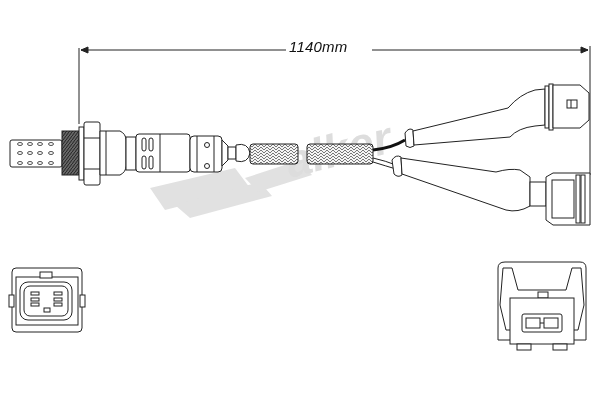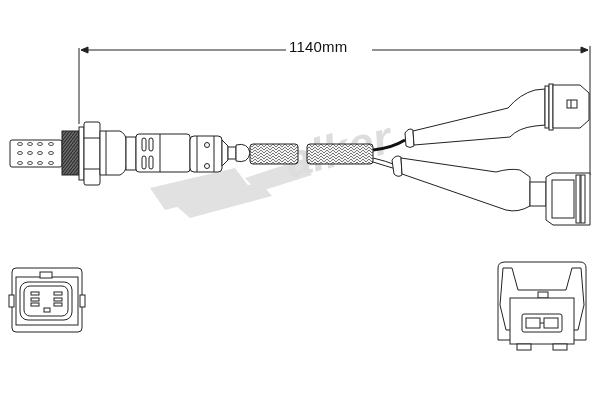--- a/index.html
+++ b/index.html
@@ -1,18 +1,18 @@
 <!DOCTYPE html>
 <html><head>
   <meta charset="utf-8">
   <style>
     html, body { margin: 0; padding: 0; background: #ffffff; }
     body { width: 600px; height: 400px; overflow: hidden; position: relative; font-family: "Liberation Sans", sans-serif; }
     #stage { position: absolute; left: 0; top: 0; width: 600px; height: 400px; }
-    .dim-label { position: absolute; left: 286px; top: 38px; font-size: 15px; color: #111; background: #fff; padding: 0 3px; letter-spacing: 0.2px; }
+    .dim-label { position: absolute; left: 286px; top: 38px; font-size: 15px; color: #111; background: #fff; padding: 0 3px; letter-spacing: 0.2px; font-style: italic; }
   </style>
 </head>
 <body>
 
 <div id="stage">
   <svg width="600" height="400" viewBox="0 0 600 400" xmlns="http://www.w3.org/2000/svg">
     <defs>
       <pattern id="braid" width="6" height="6" patternUnits="userSpaceOnUse">
         <rect width="6" height="6" fill="#f4f4f4"></rect>
         <path d="M0 3 L3 0 L6 3 M0 6 L3 3 L6 6" stroke="#555" stroke-width="0.8" fill="none"></path>

